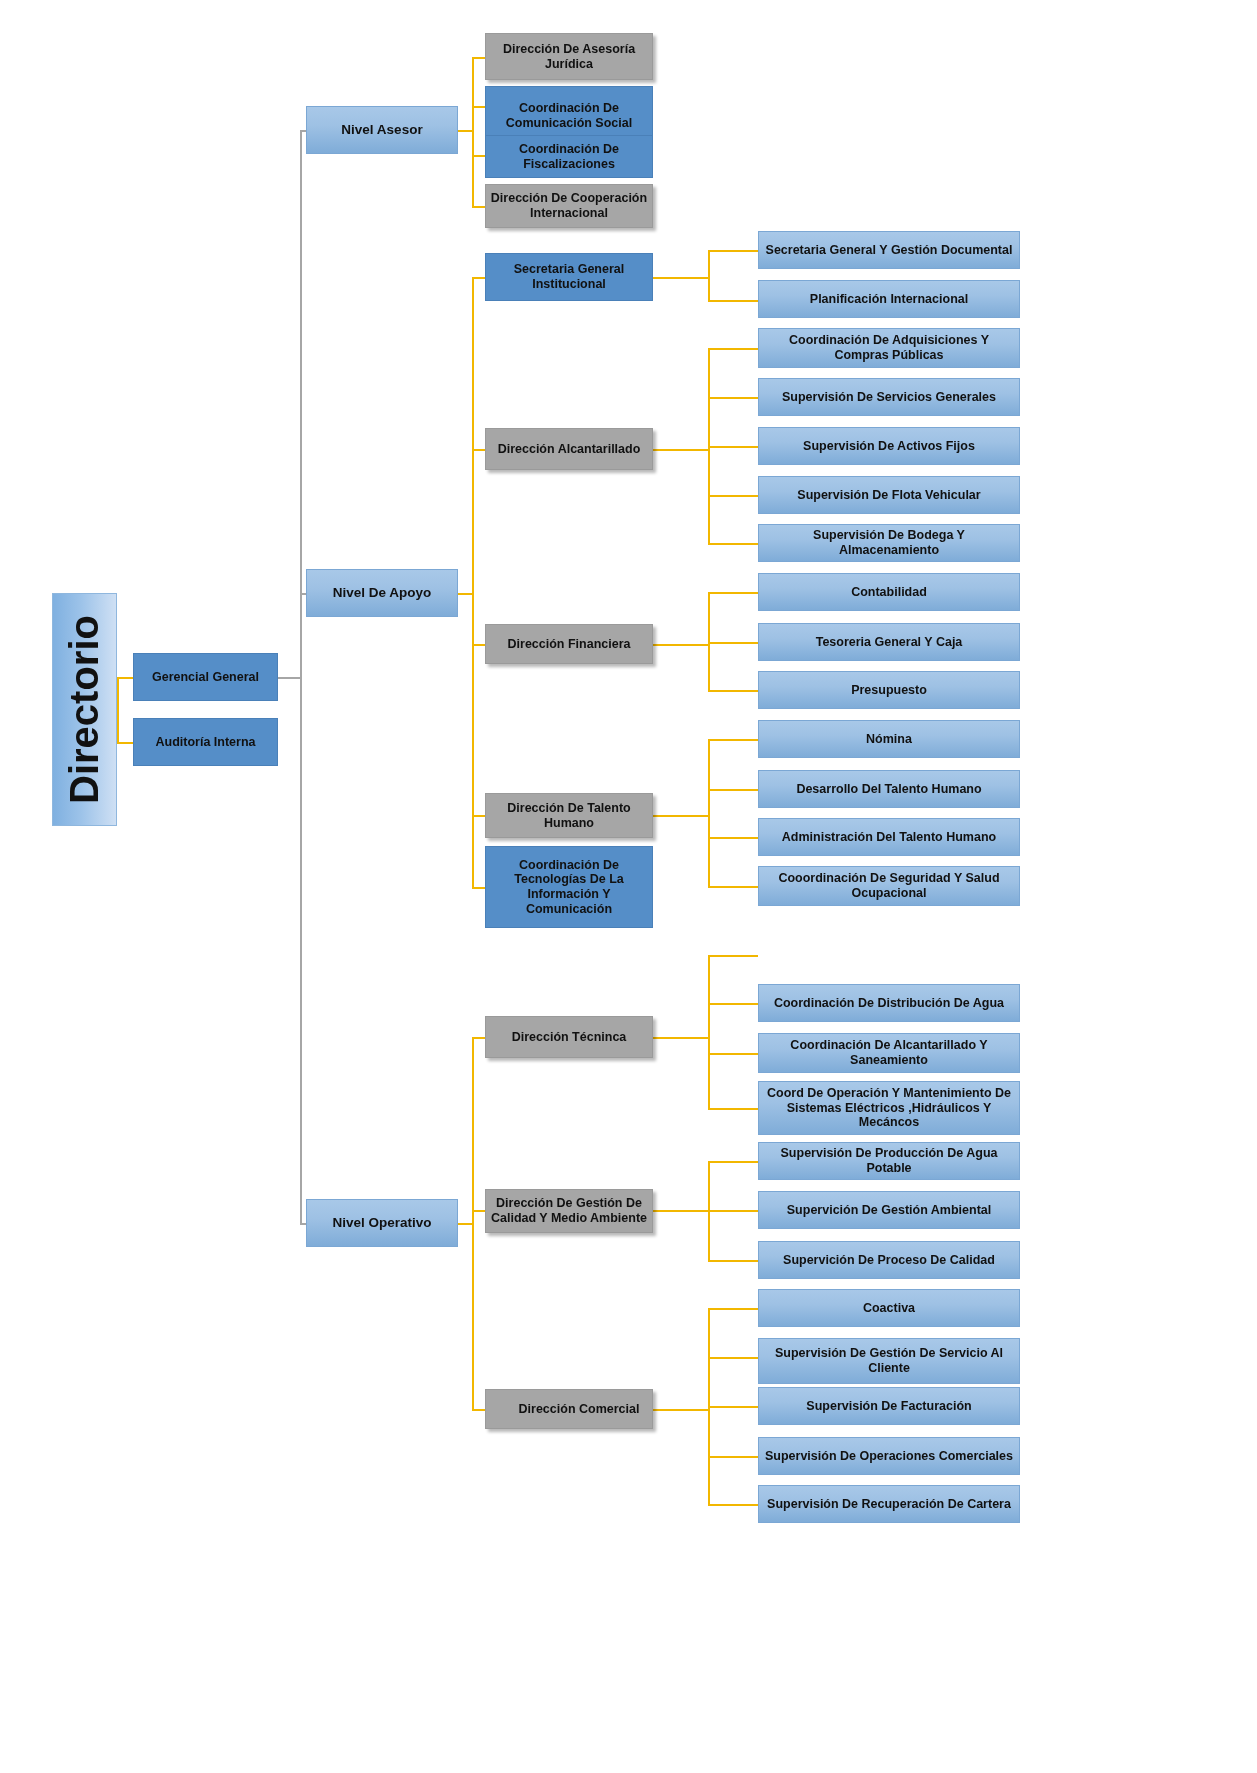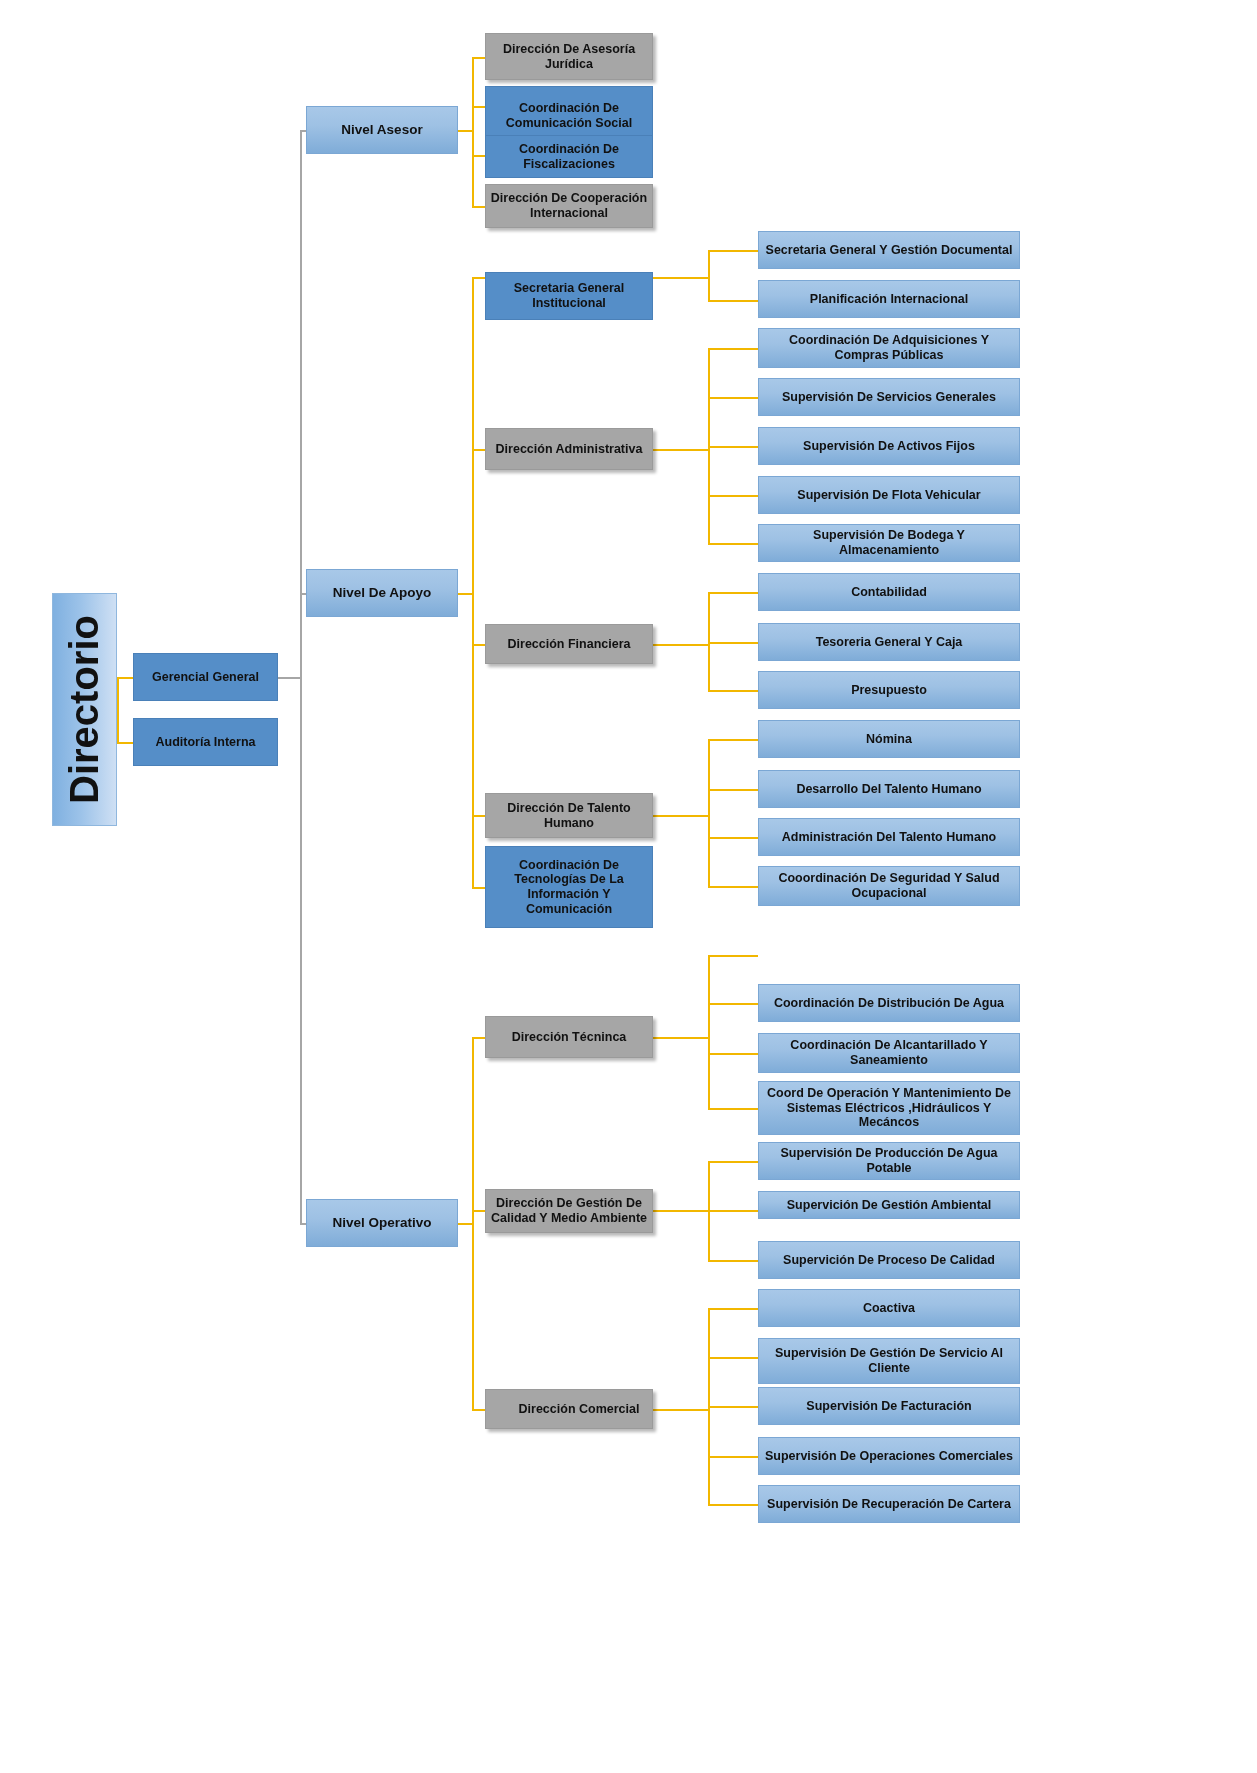--- a/index.html
+++ b/index.html
@@ -166,25 +166,25 @@
 
   <div class="node blue-soft" style="left:306px; top:106px; width:152px; height:48px; font-size:13.5px;">Nivel Asesor</div>
 
   <div class="node gray shadow" style="left:485px; top:33px; width:168px; height:47px;">Dirección De Asesoría Jurídica</div>
   <div class="node blue-flat" style="left:485px; top:86px; width:168px; height:59px;">Coordinación  De Comunicación Social</div>
   <div class="node blue-flat" style="left:485px; top:135px; width:168px; height:43px;">Coordinación De Fiscalizaciones</div>
   <div class="node gray shadow" style="left:485px; top:184px; width:168px; height:44px;">Dirección De Cooperación Internacional</div>
 
   <div class="node blue-soft" style="left:306px; top:569px; width:152px; height:48px; font-size:13.5px;">Nivel De Apoyo</div>
 
-  <div class="node blue-flat" style="left:485px; top:253px; width:168px; height:48px;margin-top:19px;">Secretaria General Institucional</div>
+  <div class="node blue-flat" style="left:485px; top:253px; width:168px; height:48px;">Secretaria General Institucional</div>
   <div class="node blue-soft" style="left:758px; top:231px; width:262px; height:38px;">Secretaria General Y Gestión Documental</div>
   <div class="node blue-soft" style="left:758px; top:280px; width:262px; height:38px;">Planificación Internacional</div>
 
-  <div class="node gray shadow" style="left:485px; top:428px; width:168px; height:42px;">Dirección Administrativa</div>
+  <div class="node gray shadow" style="left:485px; top:428px; width:168px; height:42px;">Dirección Alcantarillado</div>
   <div class="node blue-soft" style="left:758px; top:328px; width:262px; height:40px;">Coordinación  De Adquisiciones Y Compras Públicas</div>
   <div class="node blue-soft" style="left:758px; top:378px; width:262px; height:38px;">Supervisión De Servicios  Generales</div>
   <div class="node blue-soft" style="left:758px; top:427px; width:262px; height:38px;">Supervisión De Activos Fijos</div>
   <div class="node blue-soft" style="left:758px; top:476px; width:262px; height:38px;">Supervisión De Flota Vehicular</div>
   <div class="node blue-soft" style="left:758px; top:524px; width:262px; height:38px;">Supervisión De Bodega Y Almacenamiento</div>
 
   <div class="node gray shadow" style="left:485px; top:624px; width:168px; height:40px;">Dirección Financiera</div>
   <div class="node blue-soft" style="left:758px; top:573px; width:262px; height:38px;">Contabilidad</div>
   <div class="node blue-soft" style="left:758px; top:623px; width:262px; height:38px;">Tesoreria General Y Caja</div>
   <div class="node blue-soft" style="left:758px; top:671px; width:262px; height:38px;">Presupuesto</div>
@@ -199,21 +199,21 @@
 
   <div class="node blue-soft" style="left:306px; top:1199px; width:152px; height:48px; font-size:13.5px;">Nivel Operativo</div>
 
   <div class="node gray shadow" style="left:485px; top:1016px; width:168px; height:42px;">Dirección Técninca</div>
   <div class="node blue-soft" style="left:758px; top:984px; width:262px; height:38px;">Coordinación De Distribución De Agua</div>
   <div class="node blue-soft" style="left:758px; top:1033px; width:262px; height:40px;">Coordinación De Alcantarillado Y Saneamiento</div>
   <div class="node blue-soft" style="left:758px; top:1081px; width:262px; height:54px;">Coord De Operación Y Mantenimiento De Sistemas Eléctricos ,Hidráulicos  Y Mecáncos</div>
 
   <div class="node gray shadow" style="left:485px; top:1189px; width:168px; height:44px;">Dirección De Gestión De Calidad Y Medio Ambiente</div>
   <div class="node blue-soft" style="left:758px; top:1142px; width:262px; height:38px;">Supervisión De Producción De Agua Potable</div>
-  <div class="node blue-soft" style="left:758px; top:1191px; width:262px; height:28px;">Supervición De Gestión Ambiental</div>
+  <div class="node blue-soft" style="left:758px; top:1191px; width:262px; height:38px;">Supervición De Gestión Ambiental</div>
   <div class="node blue-soft" style="left:758px; top:1241px; width:262px; height:38px;">Supervición De Proceso De Calidad</div>
 
   <div class="node gray shadow" style="left:485px; top:1389px; width:168px; height:40px;padding-left:24px;">Dirección Comercial</div>
   <div class="node blue-soft" style="left:758px; top:1289px; width:262px; height:38px;">Coactiva</div>
   <div class="node blue-soft" style="left:758px; top:1338px; width:262px; height:46px;">Supervisión  De Gestión De Servicio Al Cliente</div>
   <div class="node blue-soft" style="left:758px; top:1387px; width:262px; height:38px;">Supervisión De Facturación</div>
   <div class="node blue-soft" style="left:758px; top:1437px; width:262px; height:38px;">Supervisión De Operaciones Comerciales</div>
   <div class="node blue-soft" style="left:758px; top:1485px; width:262px; height:38px;">Supervisión De Recuperación De Cartera</div>
 
 </div>

